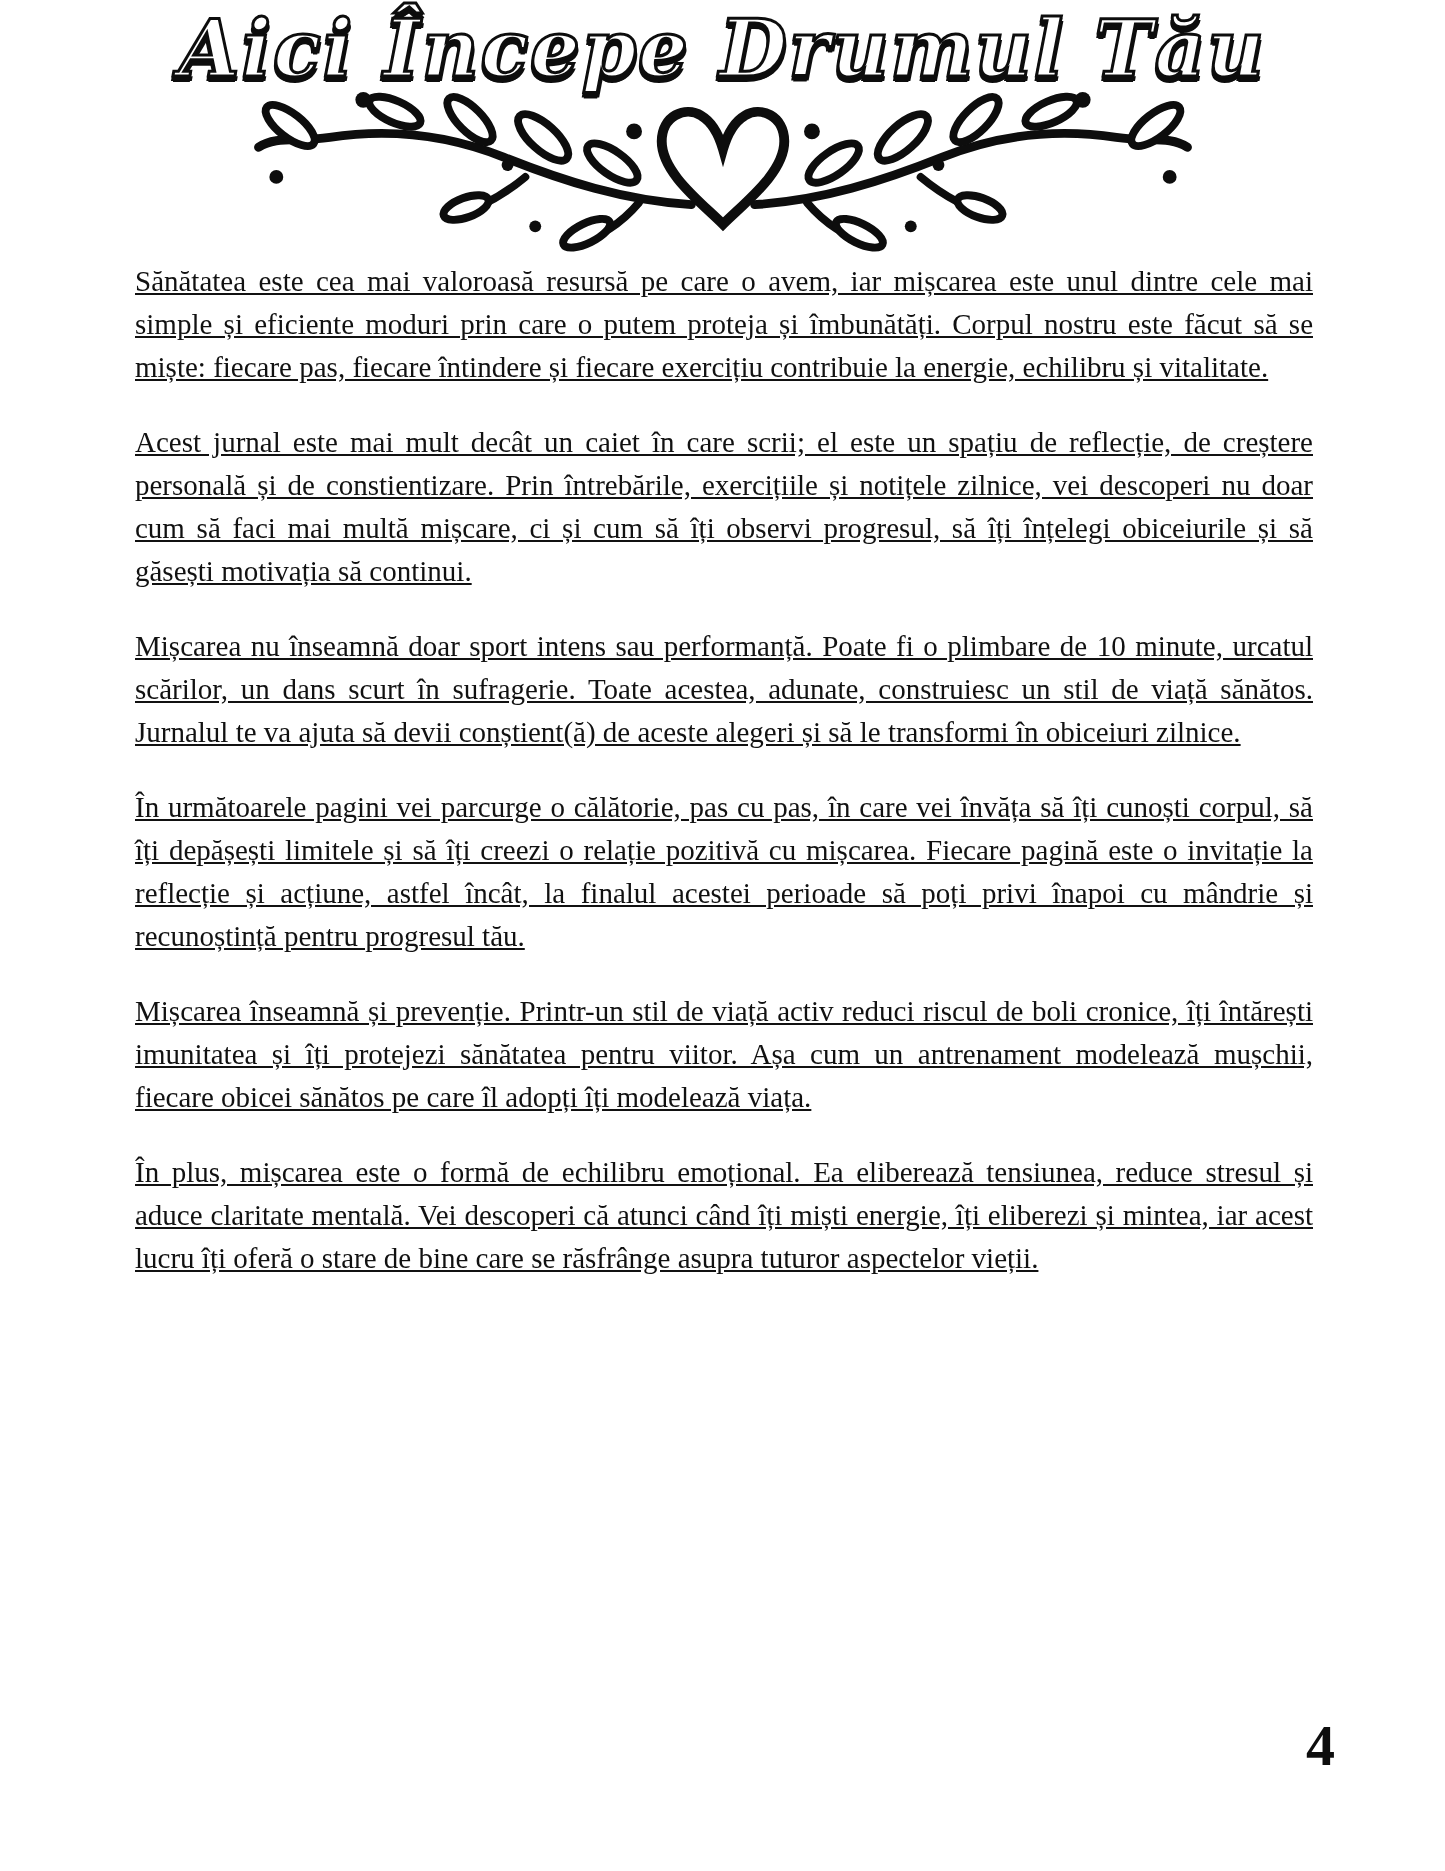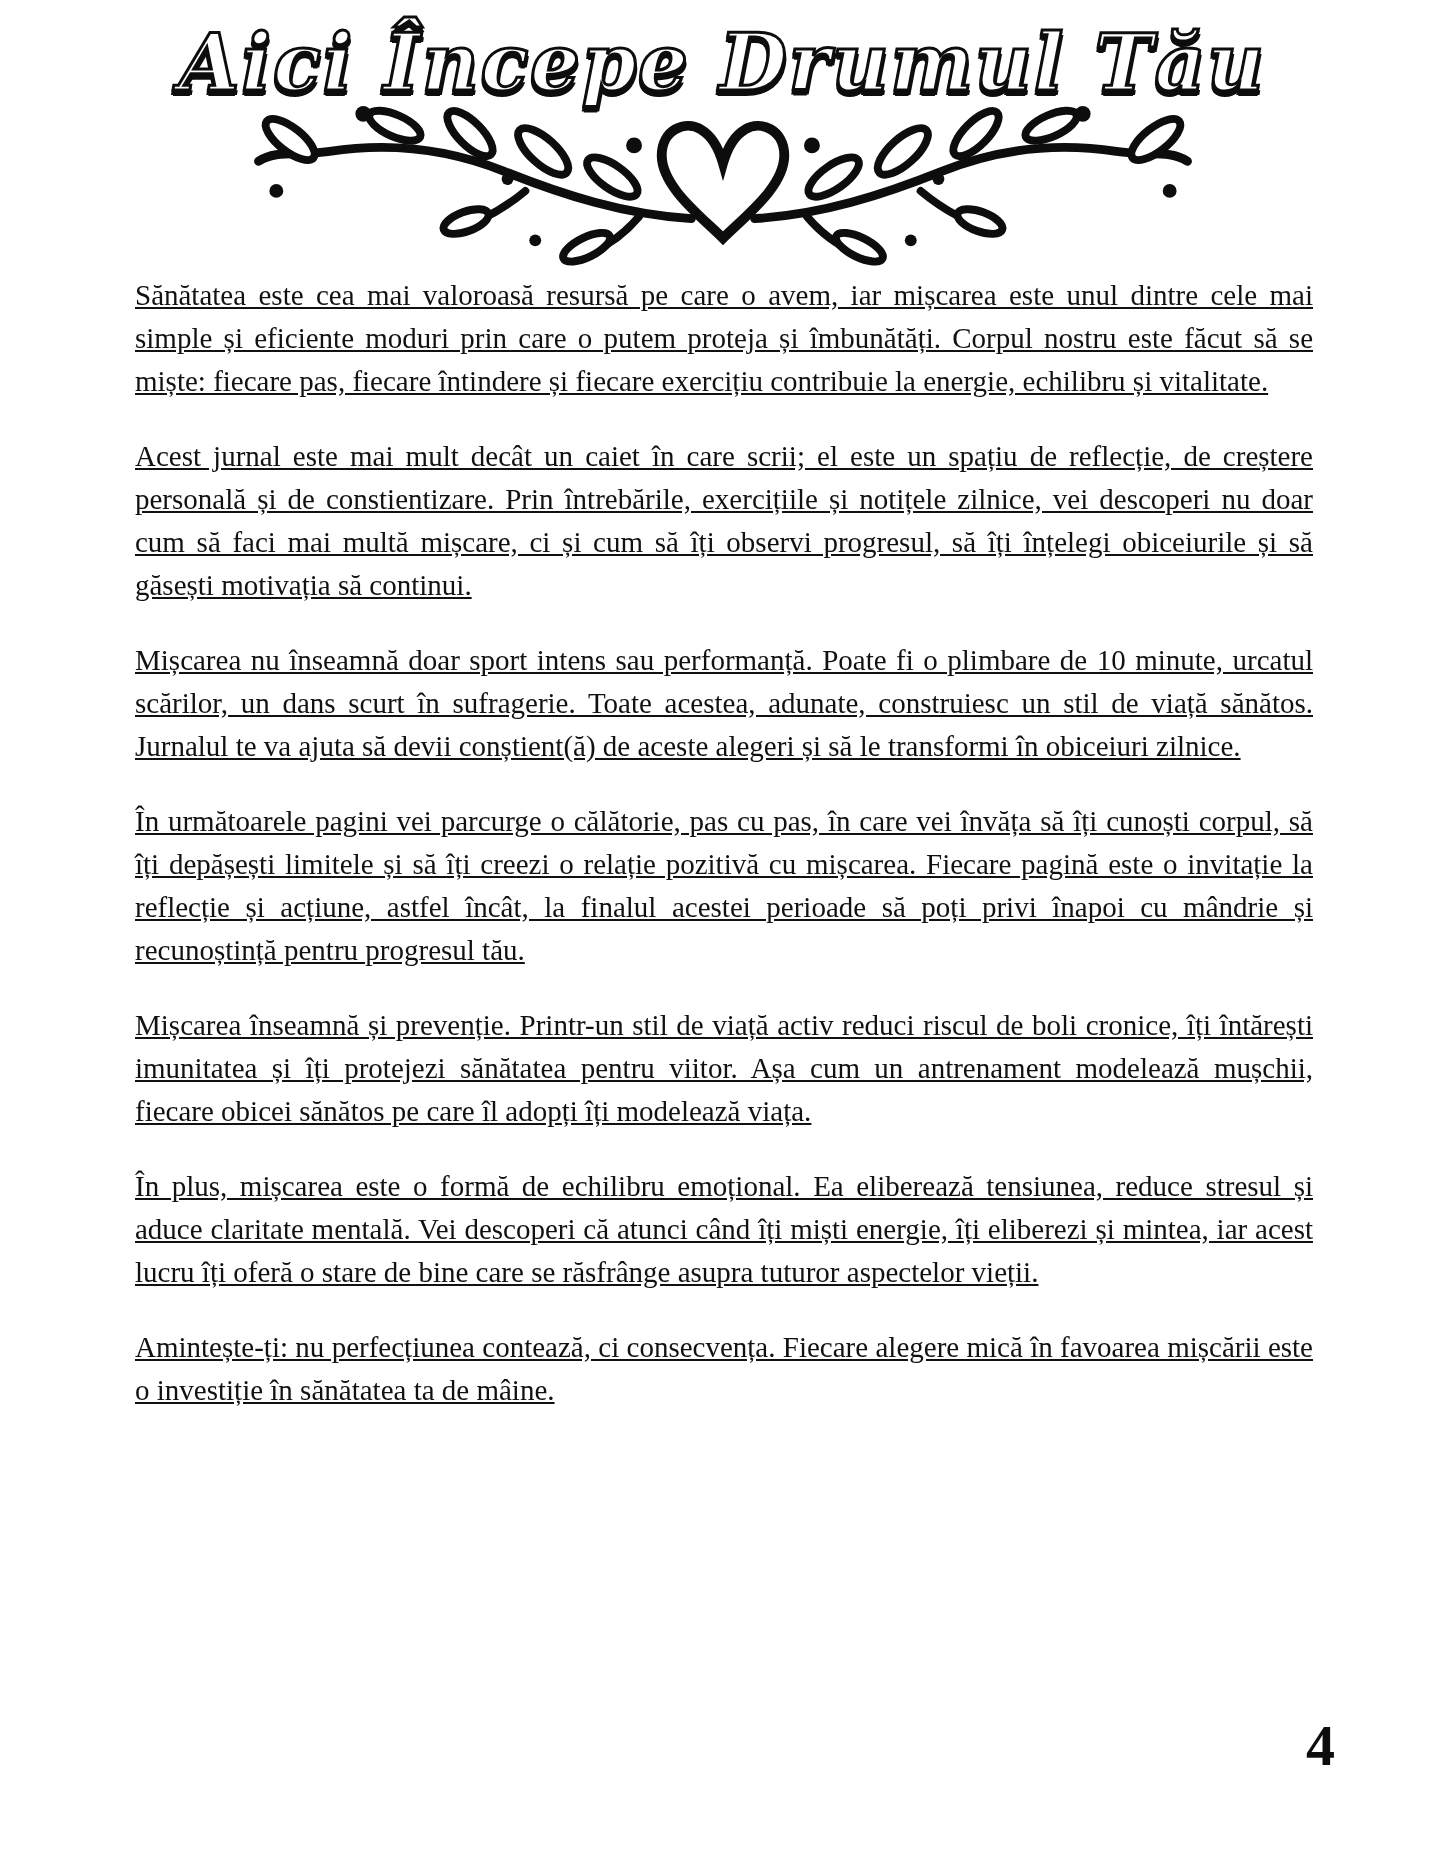--- a/index.html
+++ b/index.html
@@ -15,21 +15,21 @@
     font-family: "Liberation Serif", serif;
     color: #111111;
   }
   .page {
     position: absolute;
     inset: 0;
     background: #ffffff;
   }
   .header {
     text-align: center;
-    padding-top: 22px;
+    padding-top: 8px;
   }
   .title {
     display: inline-block;
     font-family: "DejaVu Serif", serif;
     font-style: italic;
     font-weight: bold;
     font-size: 78px;
     line-height: 1.05;
     letter-spacing: 2px;
     color: #ffffff;
@@ -122,17 +122,16 @@
     </div>
   </div>
 
   <div class="body-text">
     <p>Sănătatea este cea mai valoroasă resursă pe care o avem, iar mișcarea este unul dintre cele mai simple și eficiente moduri prin care o putem proteja și îmbunătăți. Corpul nostru este făcut să se miște: fiecare pas, fiecare întindere și fiecare exercițiu contribuie la energie, echilibru și vitalitate.</p>
     <p>Acest jurnal este mai mult decât un caiet în care scrii; el este un spațiu de reflecție,  de creștere personală și de constientizare. Prin întrebările, exercițiile și notițele zilnice, vei descoperi nu doar cum să faci mai multă mișcare, ci și cum să îți observi progresul, să îți înțelegi obiceiurile și să găsești motivația să continui.</p>
     <p>Mișcarea nu înseamnă doar sport intens sau performanță. Poate fi o plimbare de 10 minute, urcatul scărilor, un dans scurt în sufragerie. Toate acestea, adunate, construiesc un stil de viață sănătos. Jurnalul te va ajuta să devii conștient(ă) de aceste alegeri și să le transformi în obiceiuri zilnice.</p>
     <p>În următoarele pagini vei parcurge o călătorie, pas cu pas, în care vei învăța să îți cunoști corpul, să îți depășești limitele și să îți creezi o relație pozitivă cu mișcarea. Fiecare pagină este o invitație la reflecție și acțiune, astfel încât, la finalul acestei perioade să poți privi înapoi cu mândrie și recunoștință pentru progresul tău.</p>
     <p>Mișcarea înseamnă și prevenție. Printr-un stil de viață activ reduci riscul de boli cronice, îți întărești imunitatea și îți protejezi sănătatea pentru viitor. Așa cum un antrenament modelează mușchii, fiecare obicei sănătos pe care îl adopți îți modelează viața.</p>
     <p>În plus, mișcarea este o formă de echilibru emoțional. Ea eliberează tensiunea, reduce stresul și aduce claritate mentală. Vei descoperi că atunci când îți miști energie, îți eliberezi și mintea, iar acest lucru îți oferă o stare de bine care se răsfrânge asupra tuturor aspectelor vieții.</p>
-    <p>Amintește-ți: nu perfecțiunea contează, ci consecvența. Fiecare alegere mică în favoarea mișcării este o investiție în sănătatea ta de mâine.</p>
   </div>
 
   <div class="page-number">4</div>
 </div>
 
 </body></html>

